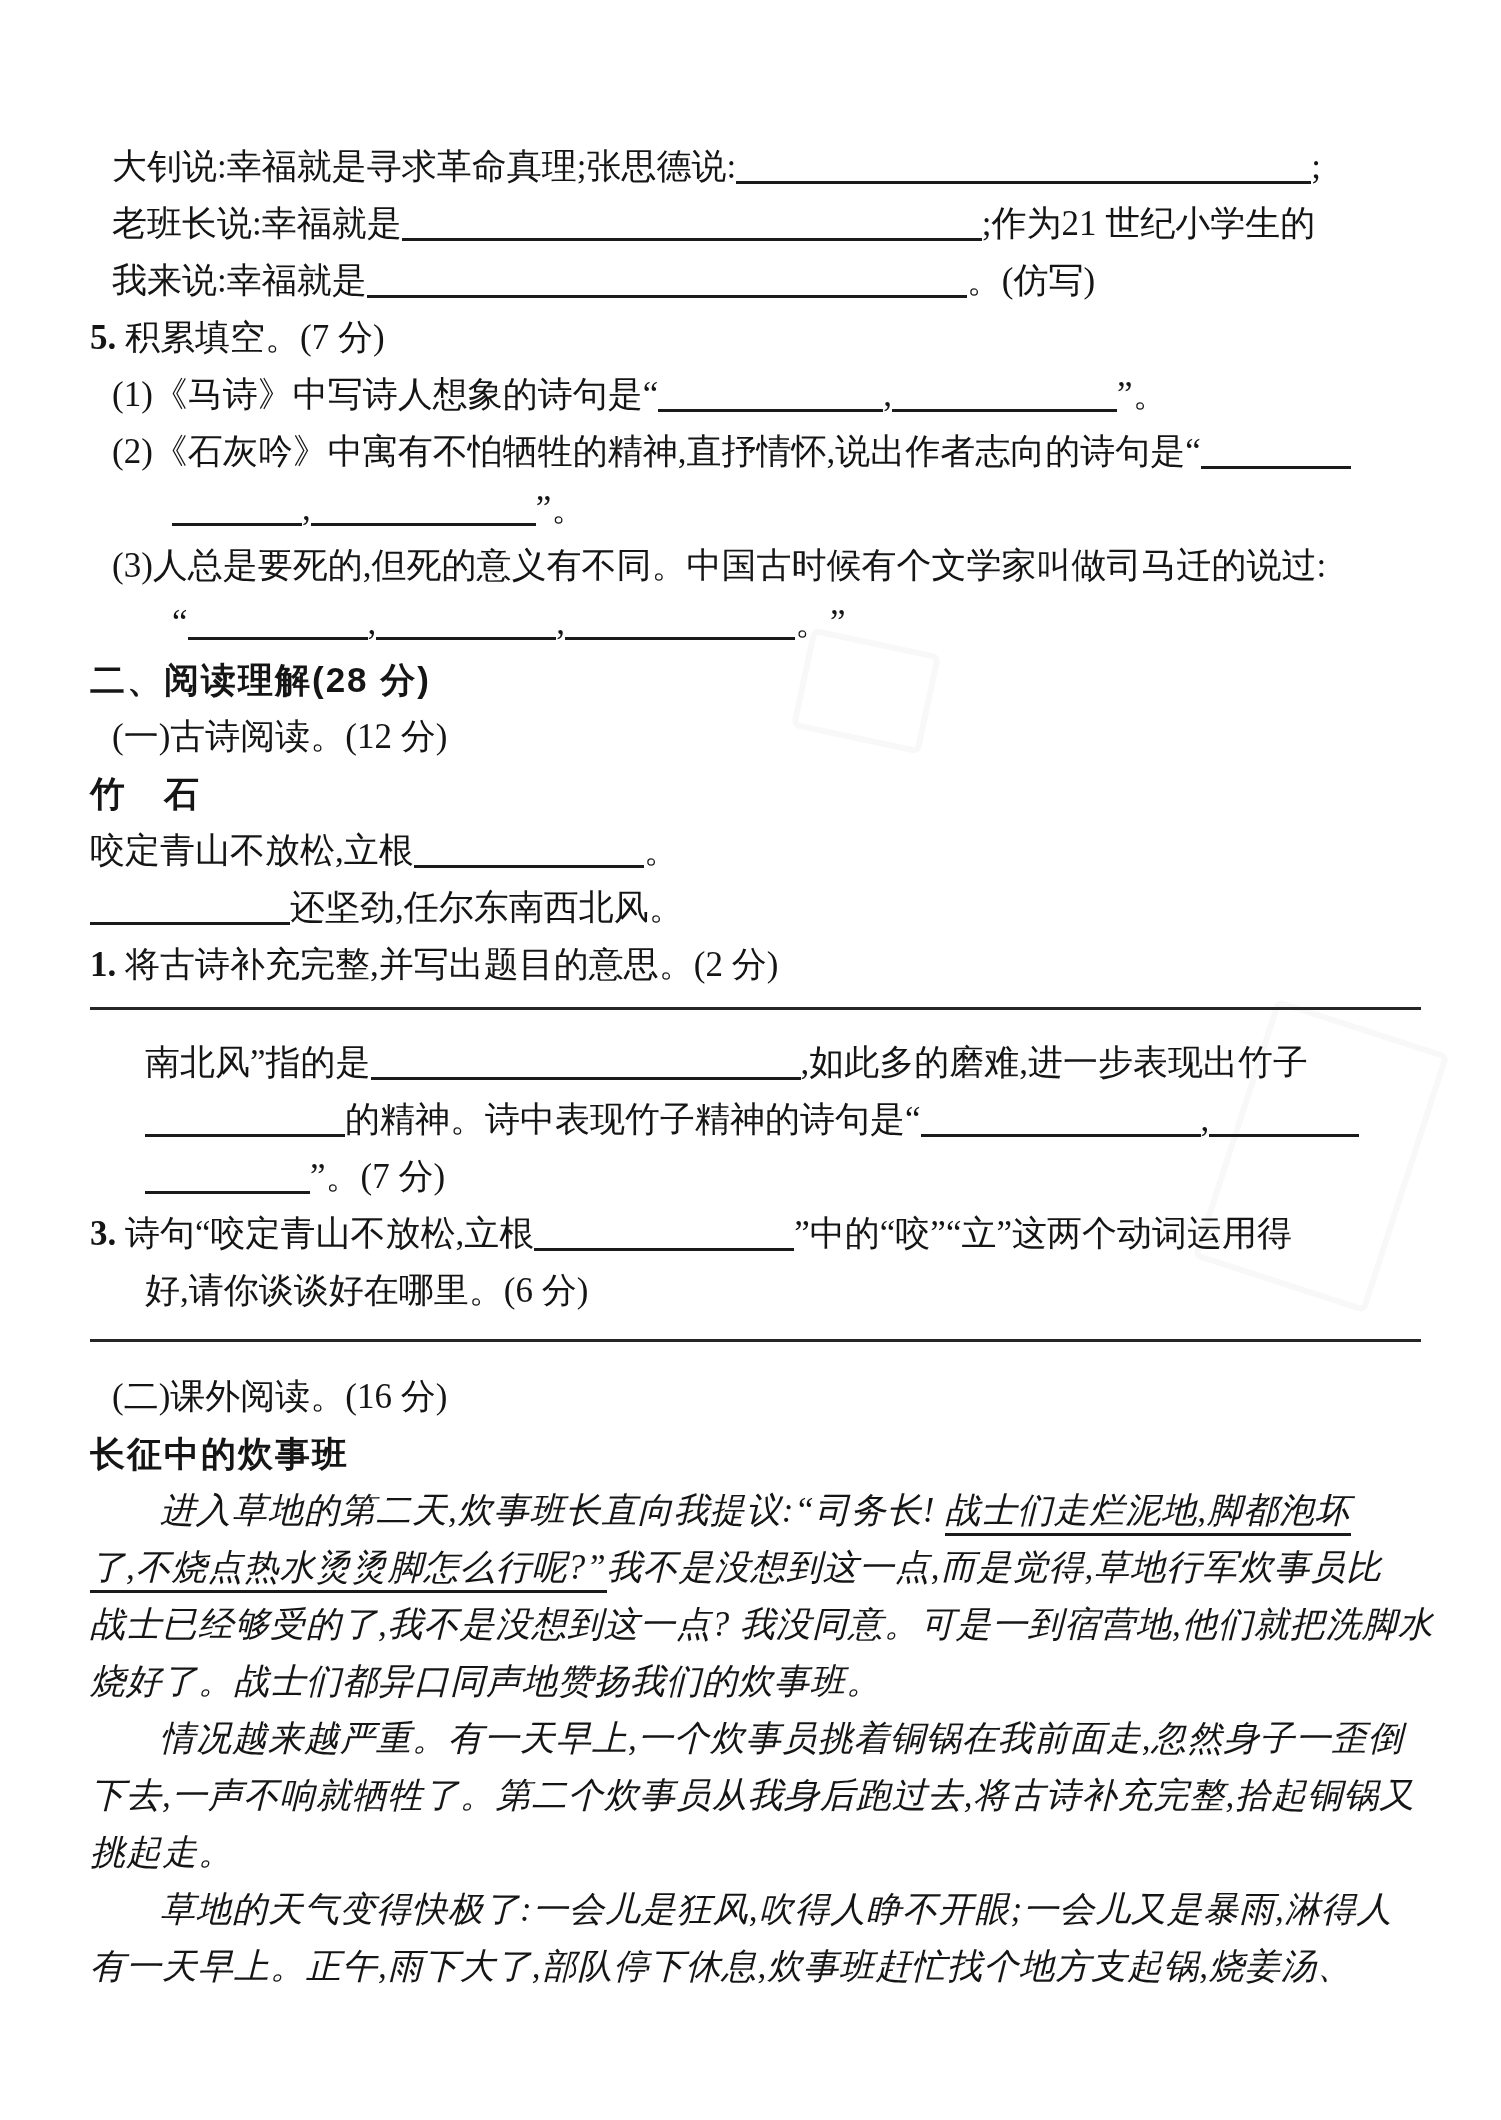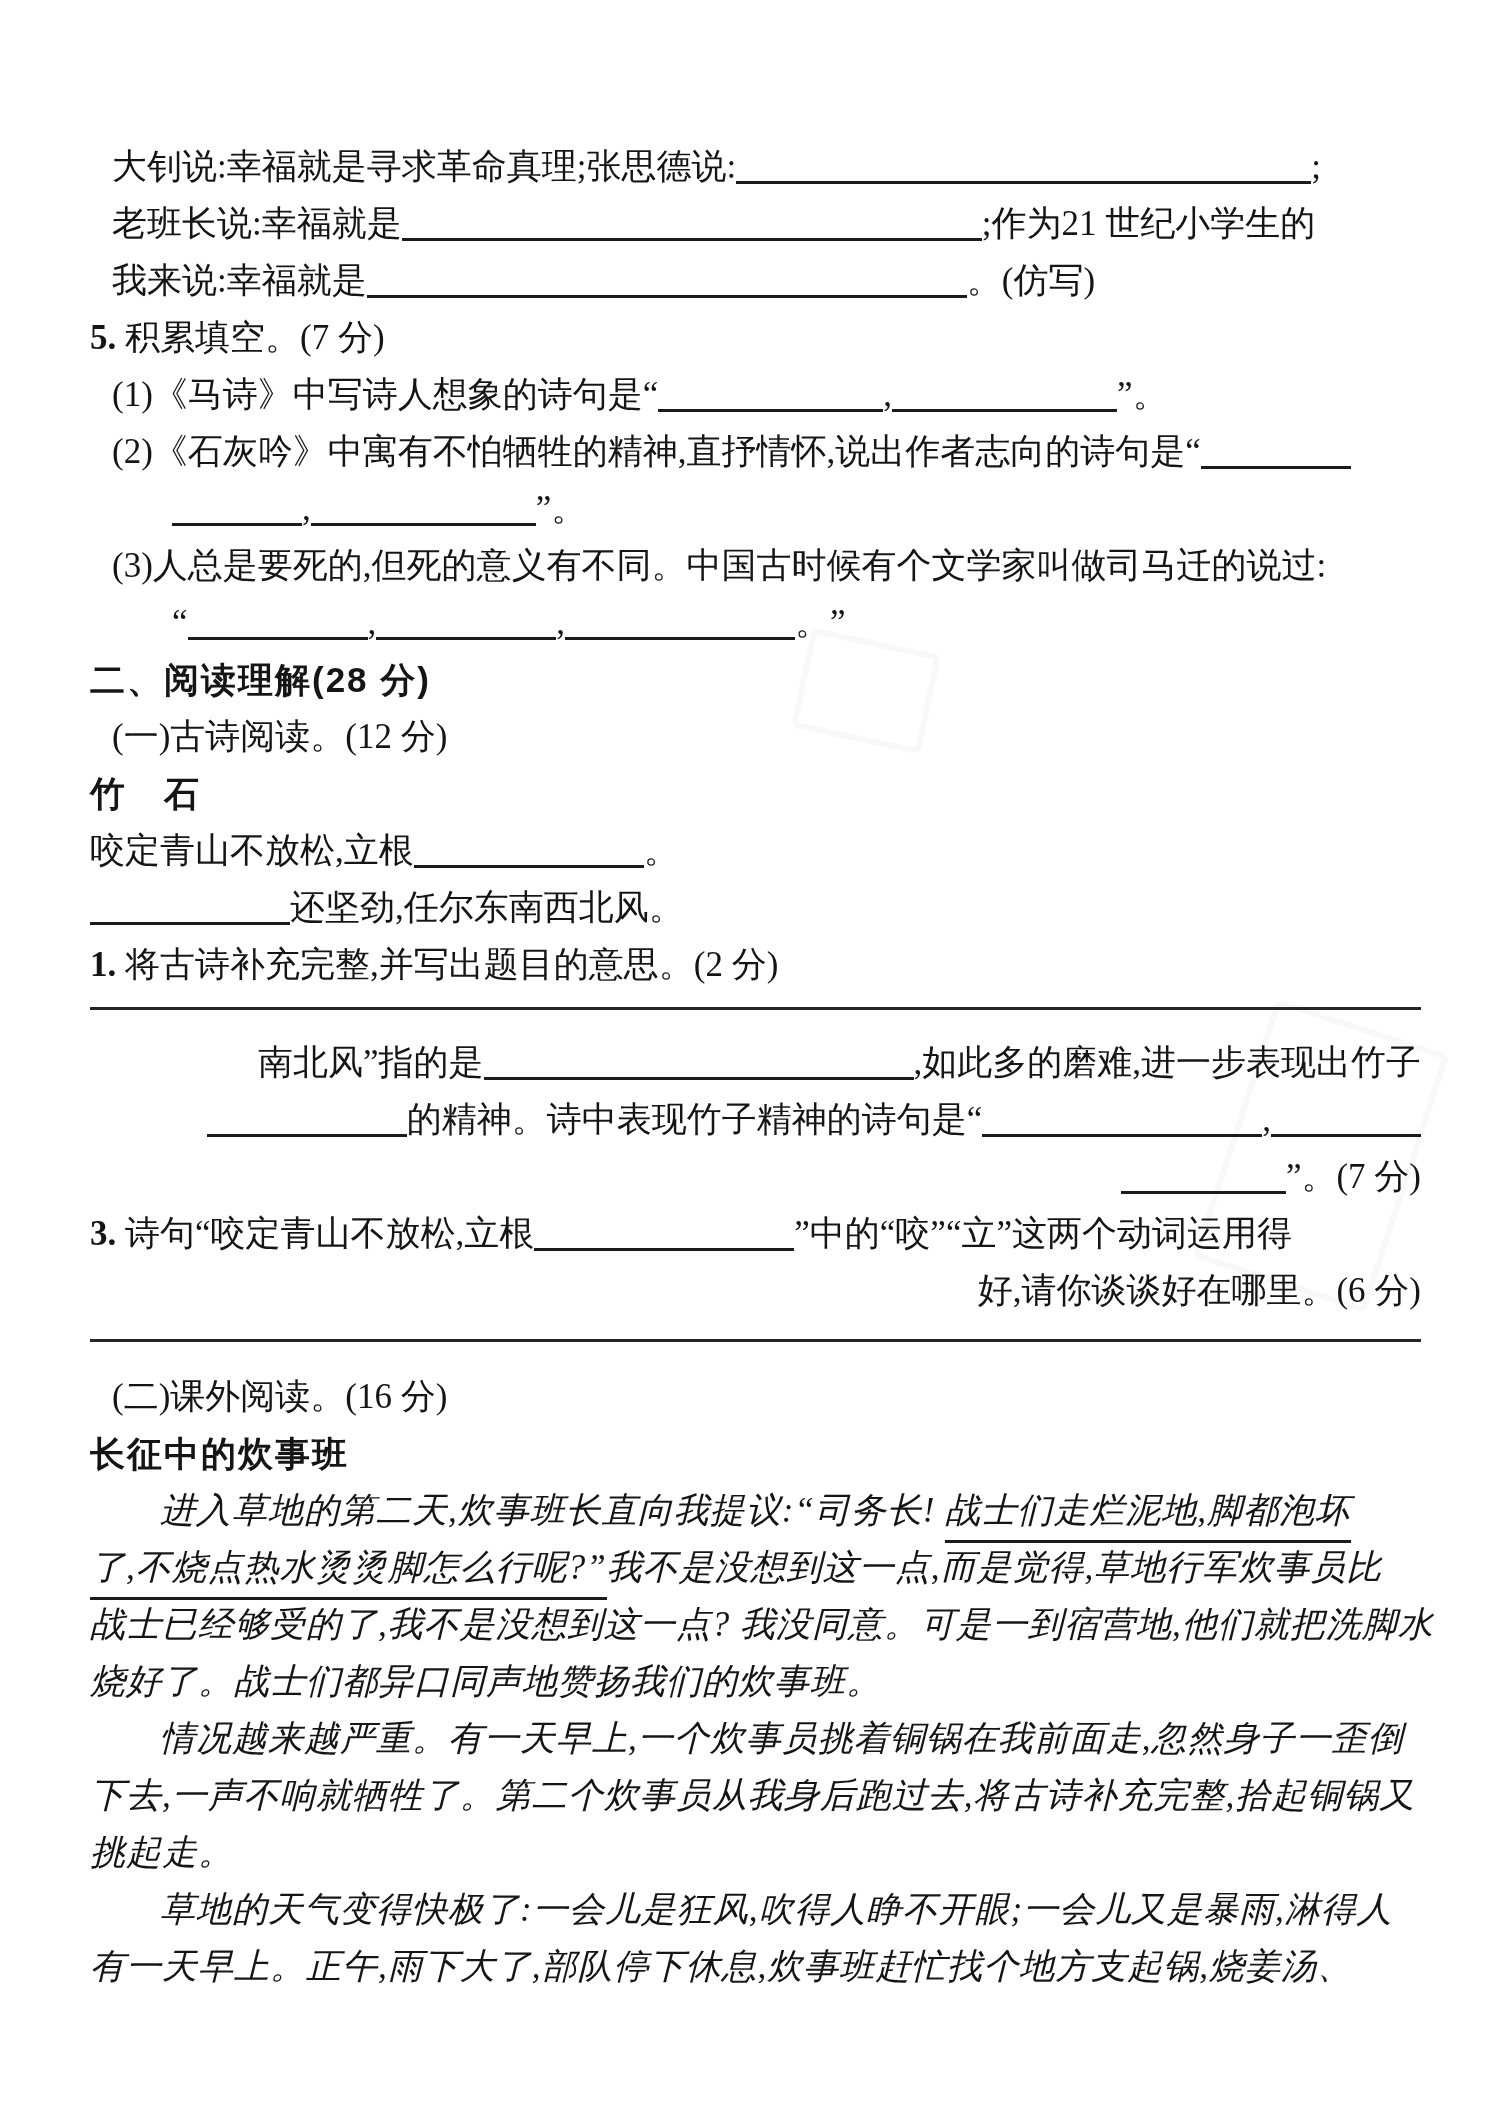--- a/index.html
+++ b/index.html
@@ -15,21 +15,21 @@
     position:relative;
     padding:138px 80px 0 90px;
     z-index:2;
   }
   .ln{
     font-size:35px;
     line-height:57px;
     white-space:nowrap;
   }
   .q1{padding-left:22px;}
-  .cont{padding-left:55px;text-align:right;}
+  .cont{padding-left:55px;}
   .cont2{padding-left:82px;}
   .center{text-align:left;padding-left:0;}
   .bold{
     font-weight:bold;
     font-family:"Liberation Sans","DejaVu Sans",sans-serif;
     letter-spacing:2px;
   }
   .kai{
     font-style:italic;
     letter-spacing:1px;
@@ -37,21 +37,21 @@
   .pfirst{text-indent:70px;}
   strong{font-weight:bold;}
   .blank{
     display:inline-block;
     border-bottom:3px solid #1b1b1b;
     height:30px;
     vertical-align:-6px;
   }
   .ul{
     border-bottom:3px solid #1b1b1b;
-    padding-bottom:10px;
+    padding-bottom:3px;
     margin-top:19px;
   }
   .rule1{
     height:0;border-top:3px solid #262626;
     margin:14px 0 24px 0;
   }
   .rule2{
     height:0;border-top:3px solid #262626;
     margin:20px 0 26px 0;
   }

